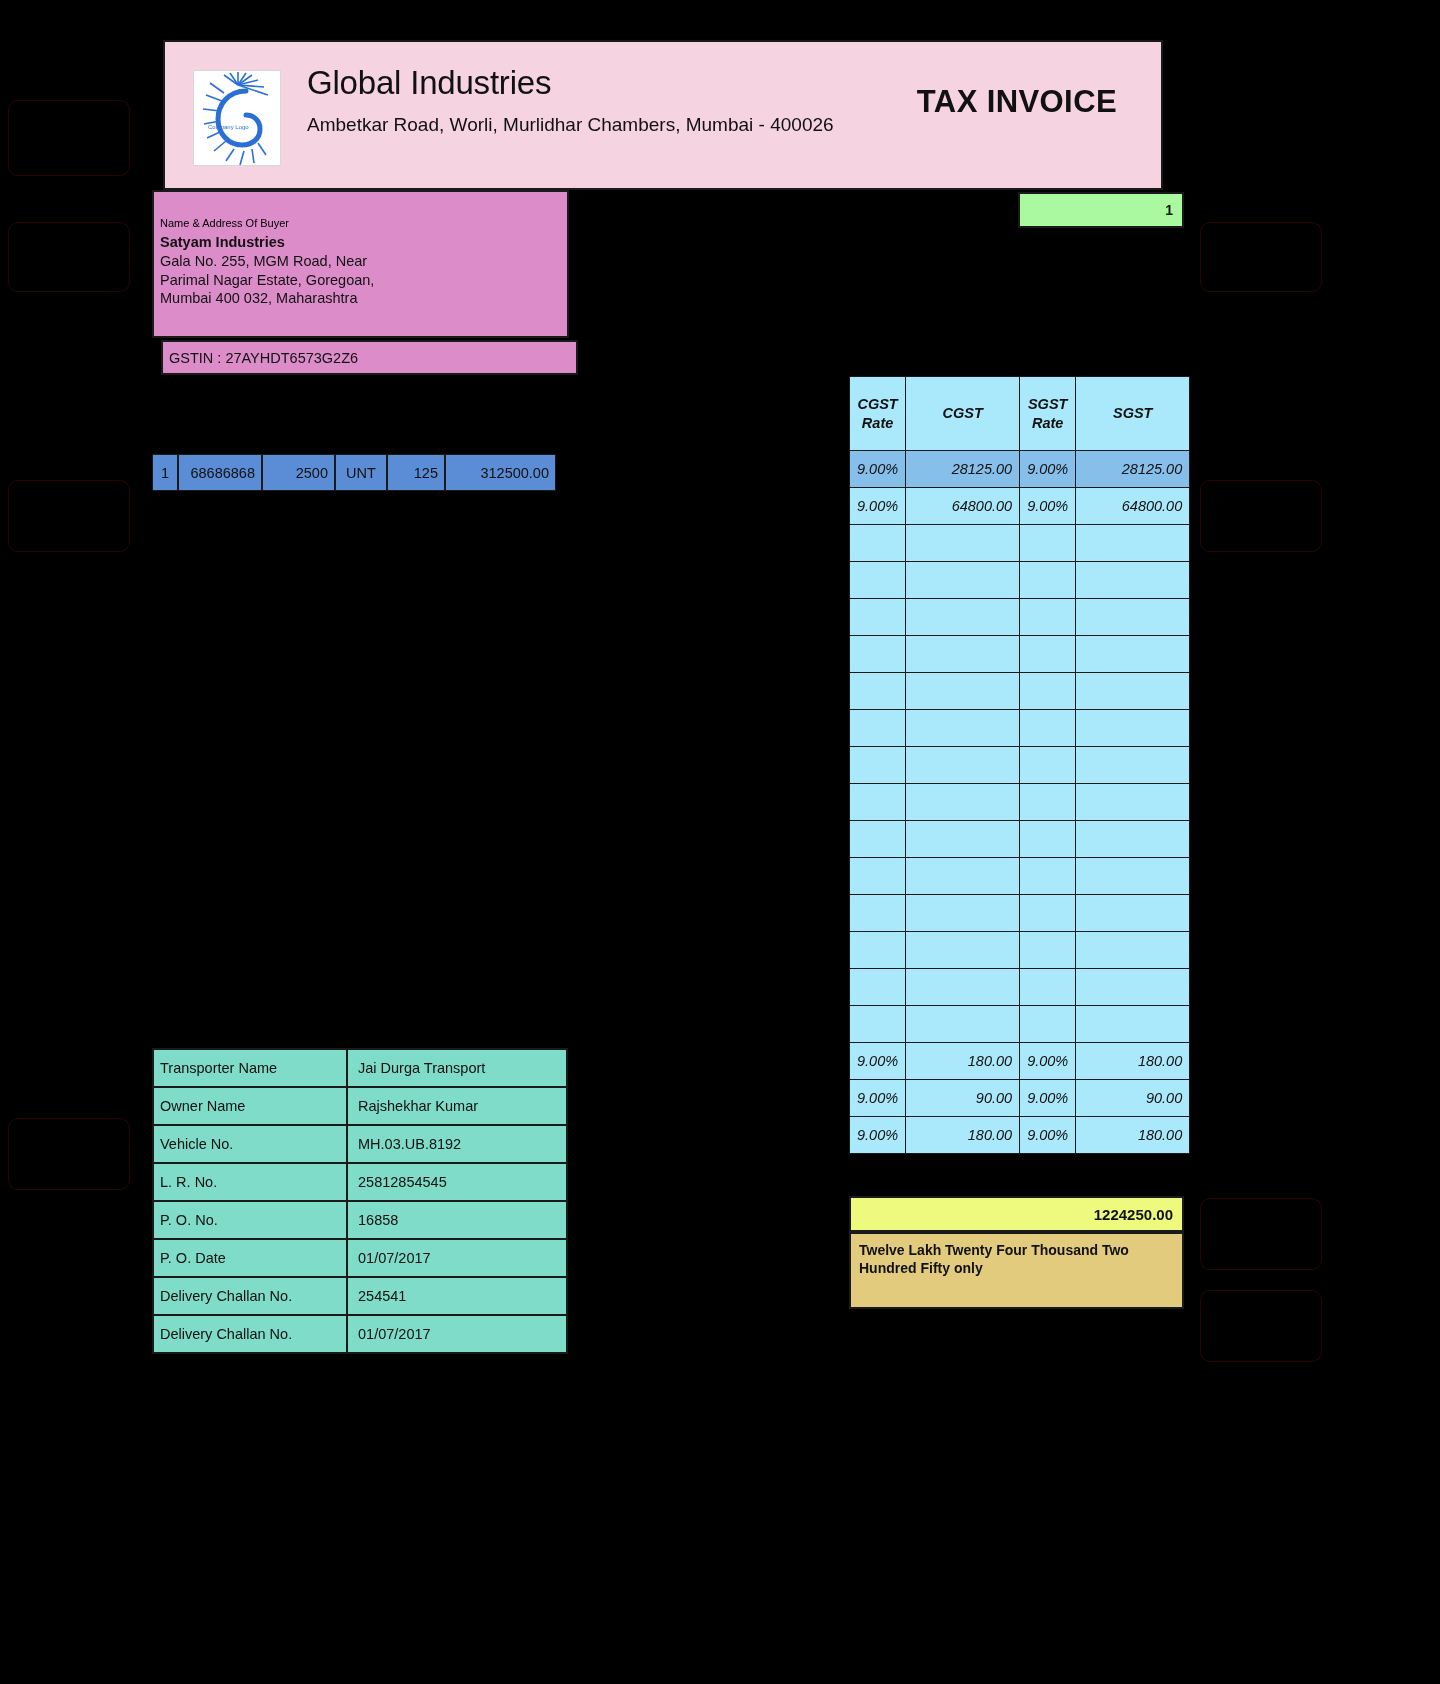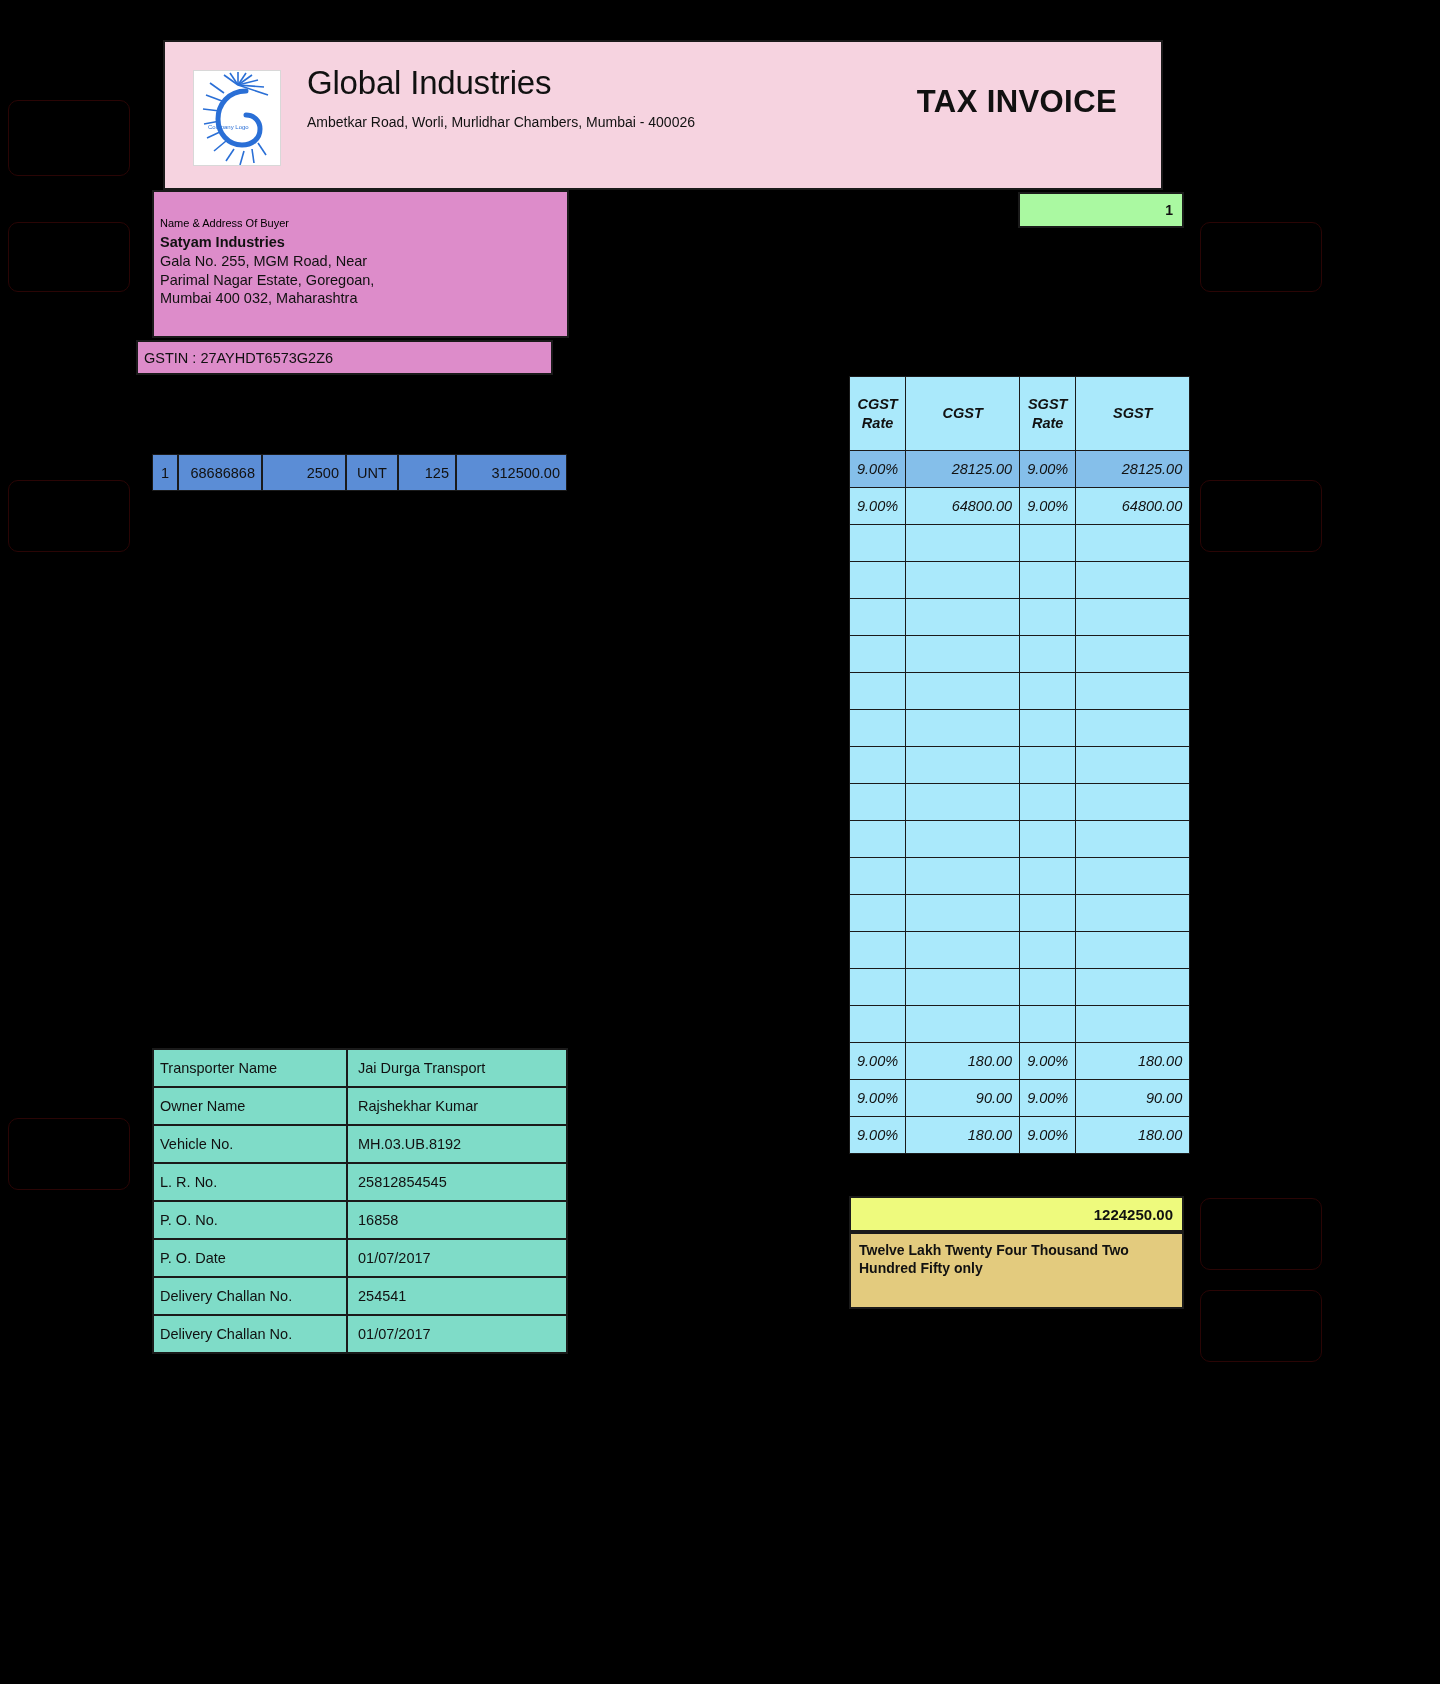--- a/index.html
+++ b/index.html
@@ -48,21 +48,21 @@
     position: absolute;
     left: 142px; top: 22px;
     font-size: 33px;
     color: #111111;
     font-family: "Liberation Sans", sans-serif;
     letter-spacing: -0.2px;
   }
   .company-address {
     position: absolute;
     left: 142px; top: 72px;
-    font-size: 14px;
+    font-size: 19px;
     color: #111111;
   }
   .tax-invoice-title {
     position: absolute;
     right: 44px; top: 42px;
     font-size: 31px;
     font-weight: bold;
     color: #111111;
     letter-spacing: 0.4px;
   }
@@ -75,21 +75,21 @@
     background: #dd8cca;
     border: 2px solid #1a1a1a;
     padding: 6px 8px 0 6px;
   }
   .buyer-label { font-size: 11px; color: #000000; line-height: 19px; margin-top: 16px; }
   .buyer-name  { font-size: 14.5px; color: #111; font-weight: bold; line-height: 19px; }
   .buyer-line  { font-size: 14.5px; color: #111; line-height: 18.5px; }
 
   .gstin-block {
     position: absolute;
-    left: 136px; top: 340px;
+    left: 161px; top: 340px;
     width: 417px; height: 35px;
     background: #dd8cca;
     border: 2px solid #1a1a1a;
     display: flex; align-items: center;
     padding-left: 6px;
     font-size: 14.5px; color: #111; text-align: right;
   }
 
   
   .invoice-no-box {
@@ -144,21 +144,21 @@
     border: 1px solid #1a1a1a;
     font-size: 14.5px;
     color: #111;
     display: flex;
     align-items: center;
     padding: 0 6px;
   }
   .li-sr   { width: 26px;  justify-content: center; }
   .li-desc { width: 305px; }
   .li-hsn  { width: 84px;  justify-content: flex-end; }
-  .li-rate { width: 84px;  justify-content: flex-end; }
+  .li-rate { width: 73px;  justify-content: flex-end; }
   .li-unit { width: 52px;  justify-content: center; }
   .li-qty  { width: 58px;  justify-content: flex-end; }
   .li-amt  { width: 111px;  justify-content: flex-end; }
 
   
   .info-table {
     position: absolute;
     left: 152px; top: 1048px;
     border-collapse: collapse;
     table-layout: fixed;

